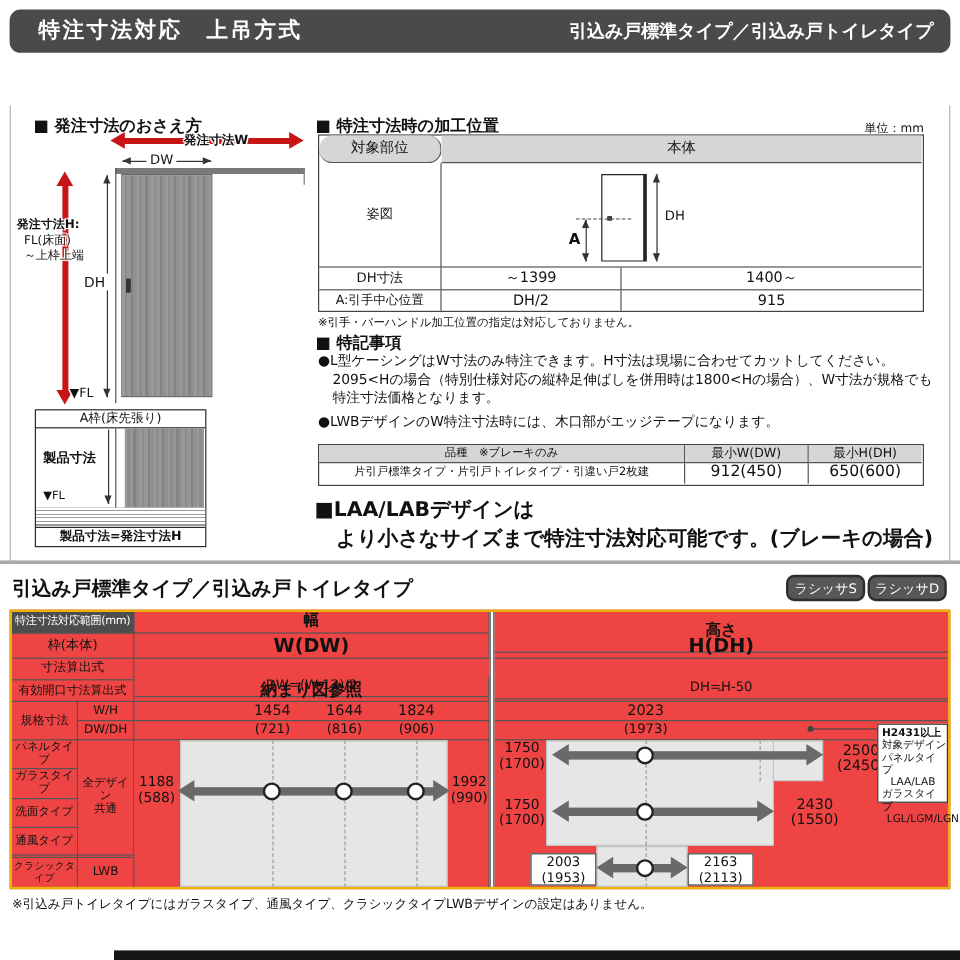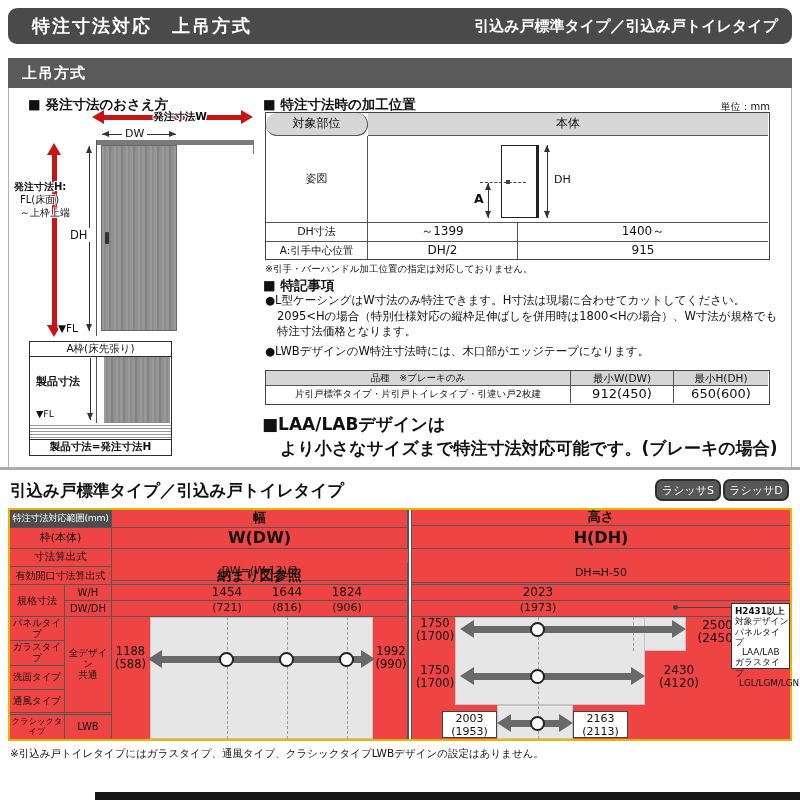--- a/index.html
+++ b/index.html
@@ -48,23 +48,20 @@
 </head>
 <body>
 
 <div class="page">
 
   <div class="abs" style="left:8px;top:8px;width:784px;height:36px;background:#4a4a4a;border-radius:9px;">
     <div class="abs" style="left:24px;top:0;height:36px;line-height:36px;color:#fff;font-size:18px;font-weight:bold;letter-spacing:2px;">特注寸法対応　上吊方式</div>
     <div class="abs" style="right:14px;top:0;height:36px;line-height:36px;color:#fff;font-size:15px;font-weight:bold;">引込み戸標準タイプ／引込み戸トイレタイプ</div>
   </div>
 
-  <div class="abs" style="left:8px;top:58px;width:784px;height:30px;background:#5a5a5a;">
-    <div class="abs" style="left:14px;top:0;height:30px;line-height:30px;color:#fff;font-size:15px;font-weight:bold;letter-spacing:1px;">上吊方式</div>
-  </div>
   <div class="abs" style="left:8px;top:88px;width:782px;height:380px;background:#fff;border:1px solid #b3b3b3;border-top:none;"></div>
 
   <div class="abs" style="left:28px;top:96px;font-size:13.5px;font-weight:bold;">■ 発注寸法のおさえ方</div>
 
   <div class="redh" style="left:92px;top:110px;width:161px;">
     <div class="bar"></div>
       <div class="tri tl"></div>
       <div class="tri tr"></div>
   </div>
   <div class="abs halo" style="left:130px;top:110px;width:100px;text-align:center;font-size:10.5px;font-weight:bold;z-index:3;">発注寸法W</div>
@@ -147,21 +144,21 @@
   <div class="abs" style="left:0;top:467px;width:800px;height:3px;background:#aaa;"></div>
 
   <div class="abs" style="left:10px;top:480px;font-size:16.5px;font-weight:bold;">引込み戸標準タイプ／引込み戸トイレタイプ</div>
   <div class="btn" style="left:655px;top:479px;width:66px;height:22px;">ラシッサS</div>
   <div class="btn" style="left:723px;top:479px;width:66px;height:22px;">ラシッサD</div>
 
   <div class="abs" style="left:8px;top:508px;width:784px;height:233px;border:2px solid #eab308;box-sizing:border-box;background:#ef4444;">
 
     <div class="c" style="left:0;top:0;width:102px;height:18px;background:#4d4d4d;color:#fff;font-size:9.3px;letter-spacing:-0.3px;">特注寸法対応範囲(mm)</div>
     <div class="c" style="left:102px;top:0;width:296px;height:18px;font-size:13px;font-weight:bold;">幅</div>
-    <div class="c" style="left:402px;top:0;width:378px;height:16px;font-size:13px;font-weight:bold;border-right:none;text-align:center;">高さ</div>
+    <div class="c" style="left:402px;top:0;width:378px;height:34px;font-size:13px;font-weight:bold;border-right:none;text-align:center;">高さ</div>
 
     <div class="c" style="left:0;top:18px;width:102px;height:21px;font-size:11px;">枠(本体)</div>
     <div class="c" style="left:402px;top:18px;width:378px;height:21px;font-size:16px;font-weight:bold;border-right:none;">H(DH)</div>
     <div class="c" style="left:102px;top:18px;width:296px;height:21px;font-size:16px;font-weight:bold;">W(DW)</div>
 
     <div class="c" style="left:0;top:39px;width:102px;height:18px;font-size:10.5px;font-family:Liberation Mono, monospace;">寸法算出式</div>
     <div class="c" style="left:102px;top:53px;width:296px;height:18px;font-size:11px;">DW=(W-12)/2</div>
     <div class="c" style="left:402px;top:55px;width:378px;height:18px;font-size:11px;border-right:none;text-align:right;">DH=H-50</div>
 
     <div class="c" style="left:0;top:57px;width:102px;height:18px;font-size:10px;">有効開口寸法算出式</div>
@@ -249,21 +246,21 @@
           <div class="tri tl"></div>
           <div class="tri tr"></div>
         <div class="knob" style="left:70px;"></div>
       </div>
       <div class="abs num2" style="left:0;top:47px;width:46px;font-size:11.5px;">
         <span>1750</span>
         <span>(1700)</span>
       </div>
       <div class="abs num2" style="left:238px;top:47px;width:58px;font-size:12px;">
         <span>2430</span>
-        <span>(4120)</span>
+        <span>(1550)</span>
       </div>
 
       <div class="harrow" style="left:85px;top:97px;width:76px;">
         <div class="bar"></div>
           <div class="tri tl"></div>
           <div class="tri tr"></div>
         <div class="knob" style="left:33px;"></div>
       </div>
       <div class="wbox" style="left:30px;top:94px;width:55px;height:27px;">
         <span>2003</span>

